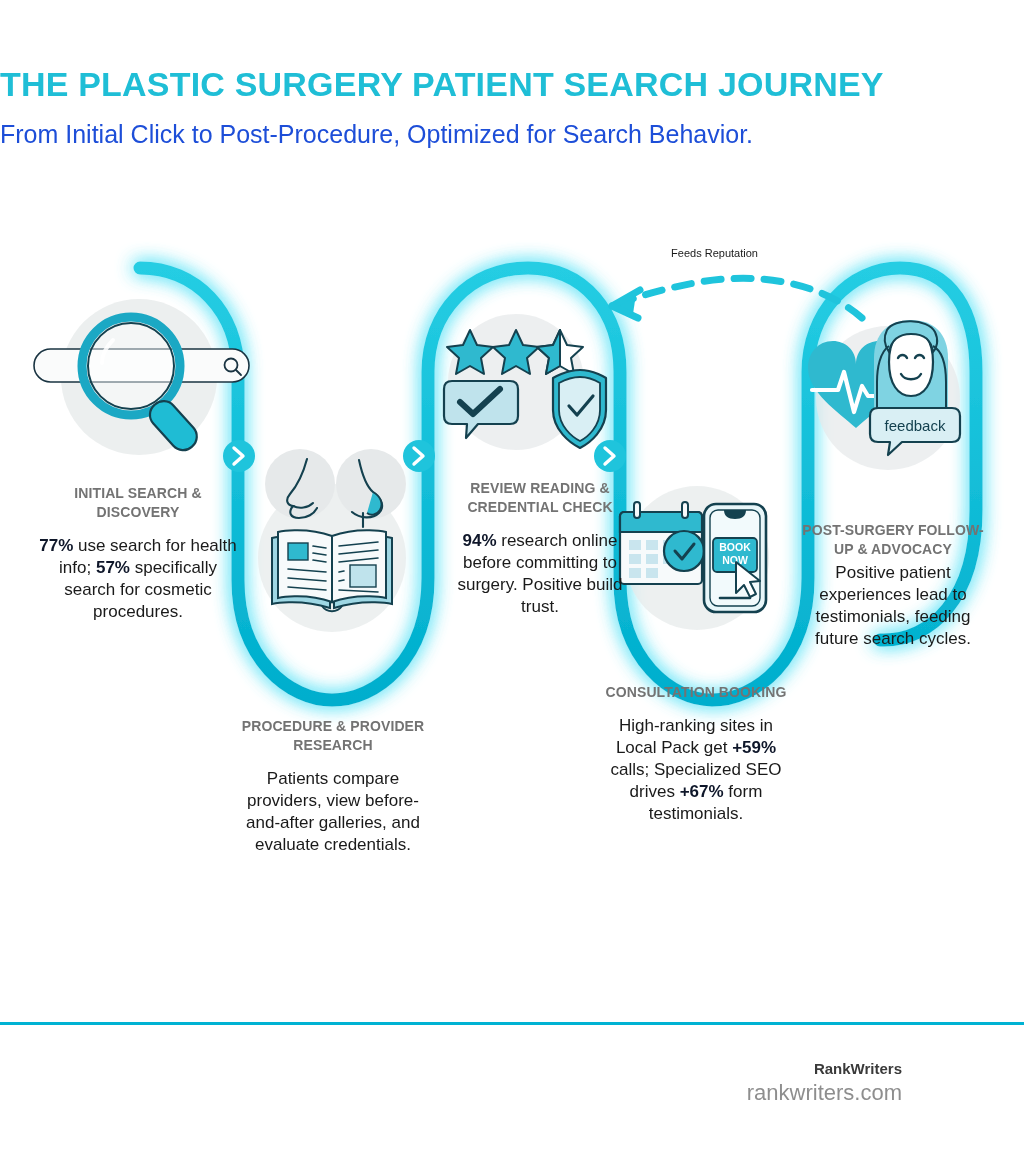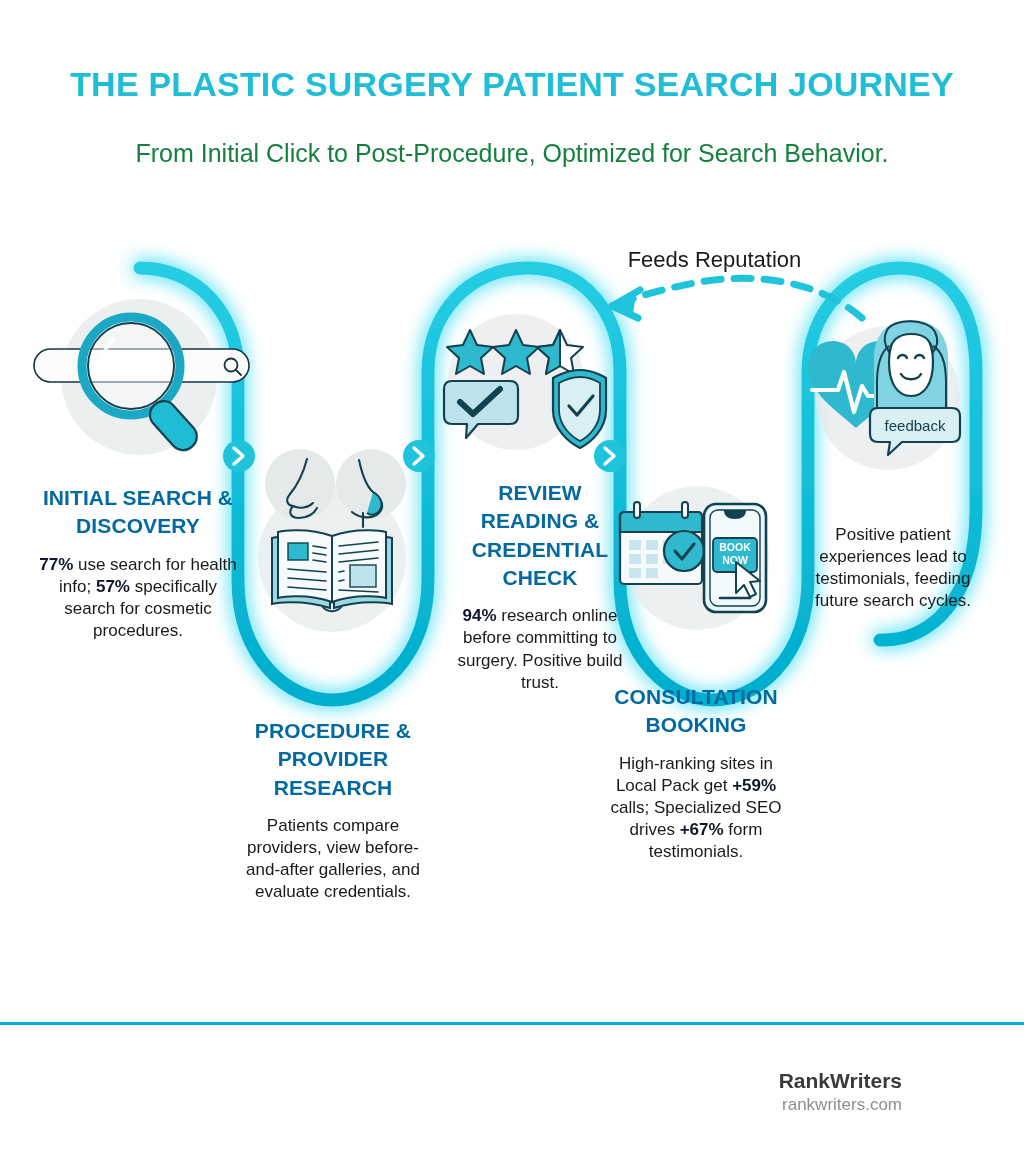--- a/index.html
+++ b/index.html
@@ -7,58 +7,58 @@
   body {
     width: 1024px;
     height: 1154px;
     background: #ffffff;
     font-family: "Liberation Sans", sans-serif;
     position: relative;
     overflow: hidden;
   }
 
   
-  .header { text-align: center; padding-top: 66px; }
+  .header { text-align: left; padding-top: 66px; }
 
   .title {
     font-size: 34px;
     font-weight: bold;
     letter-spacing: 0.2px;
     color: #1fbed6;
     line-height: 1.1;
   }
 
   .subtitle {
-    margin-top: 36px;
+    margin-top: 17px;
     font-size: 25px;
     font-weight: 400;
-    color: #15803d;
+    color: #1d4ed8;
   }
 
   
   .journey {
     position: absolute;
     left: 0; top: 0;
     width: 1024px; height: 1020px;
   }
   .journey svg { position: absolute; left: 0; top: 0; }
 
   .ribbon-svg { z-index: 1; }
   .icon-layer  { z-index: 3; pointer-events: none; }
 
   
   .step-text {
     position: absolute;
     text-align: center;
     z-index: 4;
   }
   .step-title {
-    font-size: 21px;
+    font-size: 14px;
     font-weight: bold;
-    color: #0369a1;
+    color: #737373;
     line-height: 1.35;
     letter-spacing: 0.1px;
   }
   .step-body {
     margin-top: 13px;
     font-size: 17px;
     color: #1a1a1a;
     line-height: 1.3;
   }
   .step-body.tight { margin-top: 3px; }
@@ -69,48 +69,47 @@
   .s3 { left: 424px; top: 479px; width: 184px; margin-left: 24px; }
   .s4 { left: 600px; top: 683px; width: 192px; }
   .s5 { left: 798px; top: 521px; width: 190px; }
 
   
   .feeds-label {
     position: absolute;
     left: 617px; top: 247px;
     width: 195px;
     text-align: center;
-    font-size: 22px;
+    font-size: 11px;
     color: #1a1a1a;
     z-index: 4;
   }
 
   
   .divider {
     position: absolute;
     left: 0; top: 1022px;
     width: 1024px; height: 3px;
     background: #00b2d3;
   }
   .footer {
     position: absolute;
     left: 0; top: 1060px;
     width: 1024px;
     text-align: right;
     padding-right: 122px;
   }
   .brand {
-    font-size: 21px;
+    font-size: 15px;
     font-weight: bold;
     color: #3a3a3a;
     line-height: 1.25;
-    margin-top: 8px;
   }
   .brand-url {
-    font-size: 17px;
+    font-size: 22px;
     color: #8e8e8e;
     line-height: 1.3;
   }
 </style>
 </head>
 <body>
 
 <div class="header">
   <div class="title">THE PLASTIC SURGERY PATIENT SEARCH JOURNEY</div>
   <div class="subtitle">From Initial Click to Post-Procedure, Optimized for Search Behavior.</div>
@@ -349,20 +348,21 @@
     <div class="step-title">REVIEW READING &amp; CREDENTIAL CHECK</div>
     <div class="step-body"><span class="hl">94%</span><span> research online before committing to surgery. Positive build trust.</span></div>
   </div>
 
   <div class="step-text s4">
     <div class="step-title">CONSULTATION BOOKING</div>
     <div class="step-body"><span>High-ranking sites in Local Pack get </span><span class="hl">+59%</span><span> calls; Specialized SEO drives </span><span class="hl">+67%</span><span> form testimonials.</span></div>
   </div>
 
   <div class="step-text s5">
+    <div class="step-title">POST-SURGERY FOLLOW-UP &amp; ADVOCACY</div>
     <div class="step-body tight"><span>Positive patient experiences lead to testimonials, feeding future search cycles.</span></div>
   </div>
 </div>
 
 <div class="divider"></div>
 <div class="footer">
   <div class="brand">RankWriters</div>
   <div class="brand-url">rankwriters.com</div>
 </div>
 

